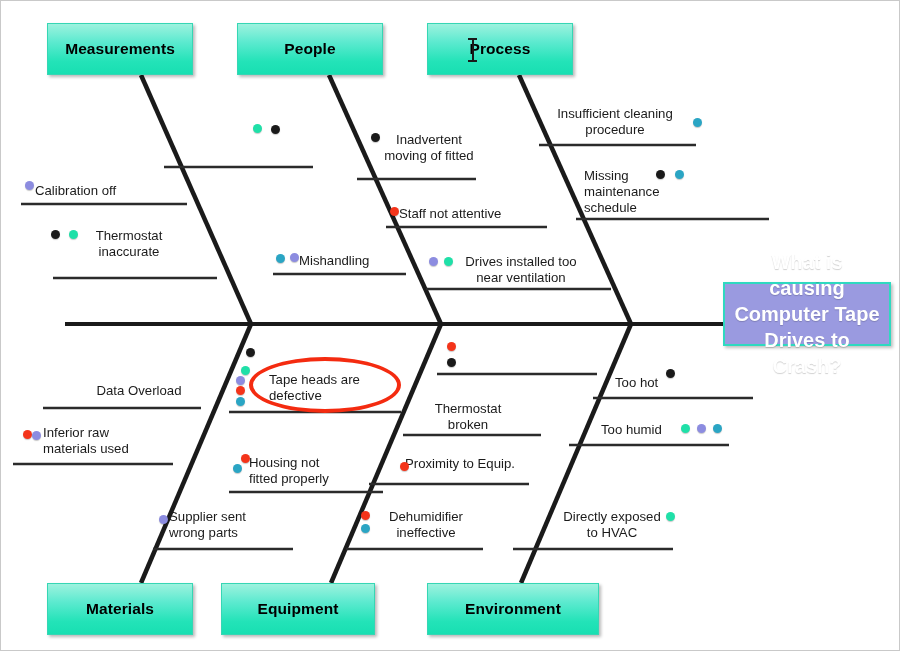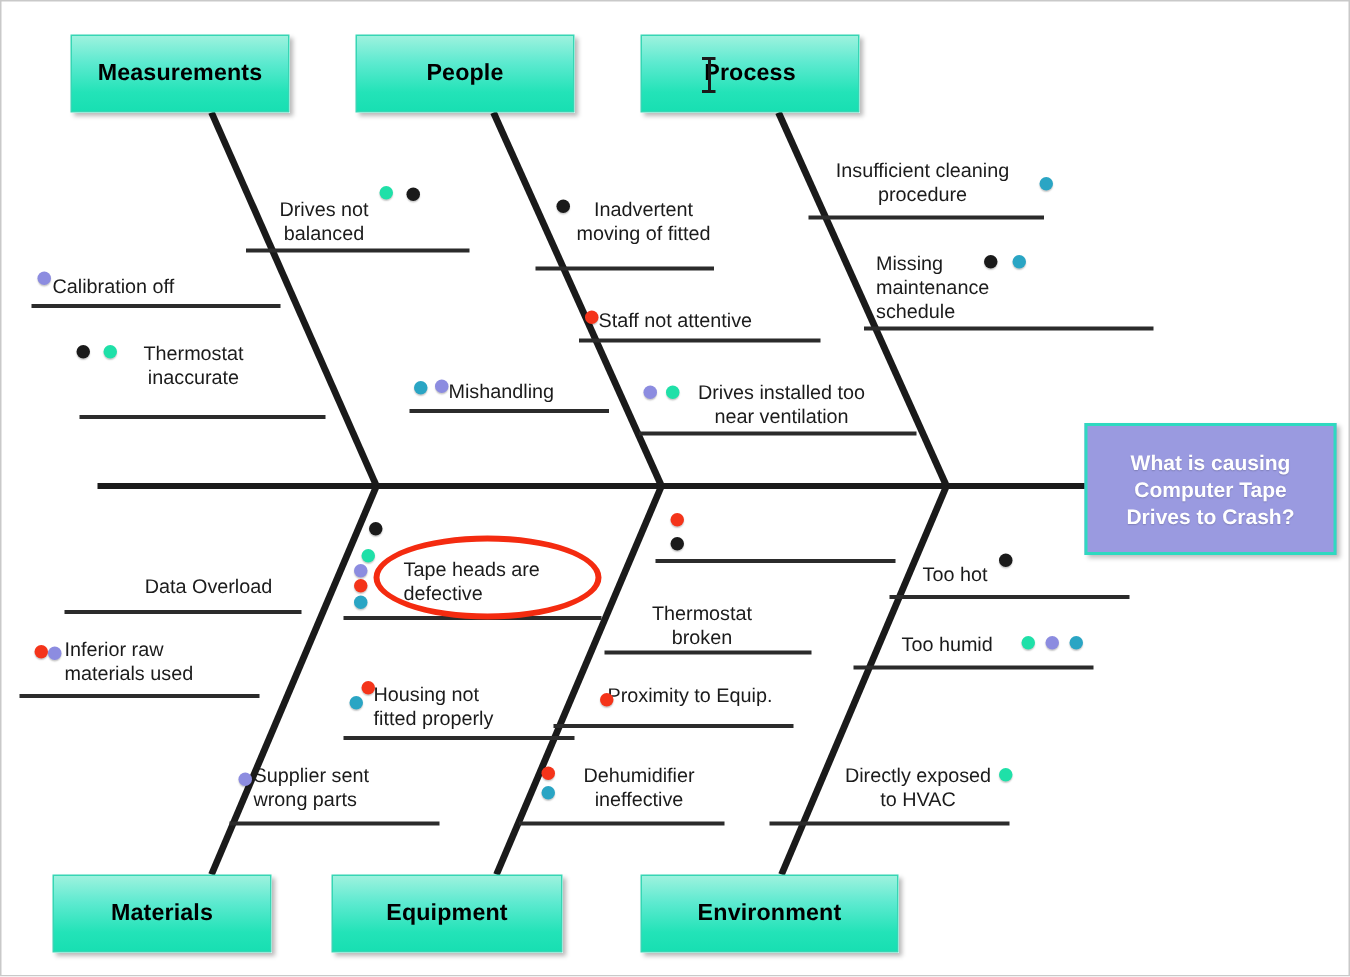--- a/index.html
+++ b/index.html
@@ -75,30 +75,30 @@
     background: #1a1a1a;
     display: block;
   }
   
   #effect-box {
     position: absolute;
     box-sizing: border-box;
     left: 722px;
     top: 281px;
     width: 168px;
-    height: 88px;
+    height: 64px;
     background: #9a9ae0;
     border: 2px solid #2fd9c0;
     box-shadow: 2px 2px 3px rgba(0,0,0,0.25);
     display: flex;
     align-items: center;
     justify-content: center;
     color: #ffffff;
     font-weight: bold;
-    font-size: 14px;
+    font-size: 20px;
     line-height: 1.3;
     text-align: center;
     padding: 0 6px;
     text-shadow: 0 1px 1px rgba(0,0,0,0.18);
   }
   
   .cause {
     position: absolute;
     font-size: 13.2px;
     color: #1b1b1b;
@@ -186,38 +186,36 @@
     <span class="cat-label">People</span>
   </div>
 
   <div class="cat-box" style="left:426px; top:22px; width:146px; height:52px;">
     <span class="cat-label">Process</span>
     <span class="ibeam" style="left:40px; top:14px;">
         <i></i>
       </span>
   </div>
 
-  <div class="cat-box" style="left:34px;  top:582px; width:146px; height:52px;">
+  <div class="cat-box" style="left:46px;  top:582px; width:146px; height:52px;">
     <span class="cat-label">Materials</span>
   </div>
 
   <div class="cat-box" style="left:220px; top:582px; width:154px; height:52px;">
     <span class="cat-label">Equipment</span>
   </div>
 
   <div class="cat-box" style="left:426px; top:582px; width:172px; height:52px;">
     <span class="cat-label">Environment</span>
   </div>
 
   <div id="effect-box" style="background: rgb(154, 154, 224); border-color: rgb(47, 217, 192); color: rgb(255, 255, 255);">
     <span>What is causing<br>Computer Tape<br>Drives to Crash?</span>
   </div>
 
-  <div class="cause center" style="left:170px; top:131px; width:90px;">Drives not
-balanced</div>
 
   <div class="cause left" style="left:34px; top:182px; width:130px;">Calibration off</div>
 
   <div class="cause center" style="left:78px; top:227px; width:100px;">Thermostat
 inaccurate</div>
 
   <div class="cause center" style="left:370px; top:131px; width:116px;">Inadvertent
 moving of fitted</div>
 
   <div class="cause left" style="left:398px; top:205px; width:140px;">Staff not attentive</div>

